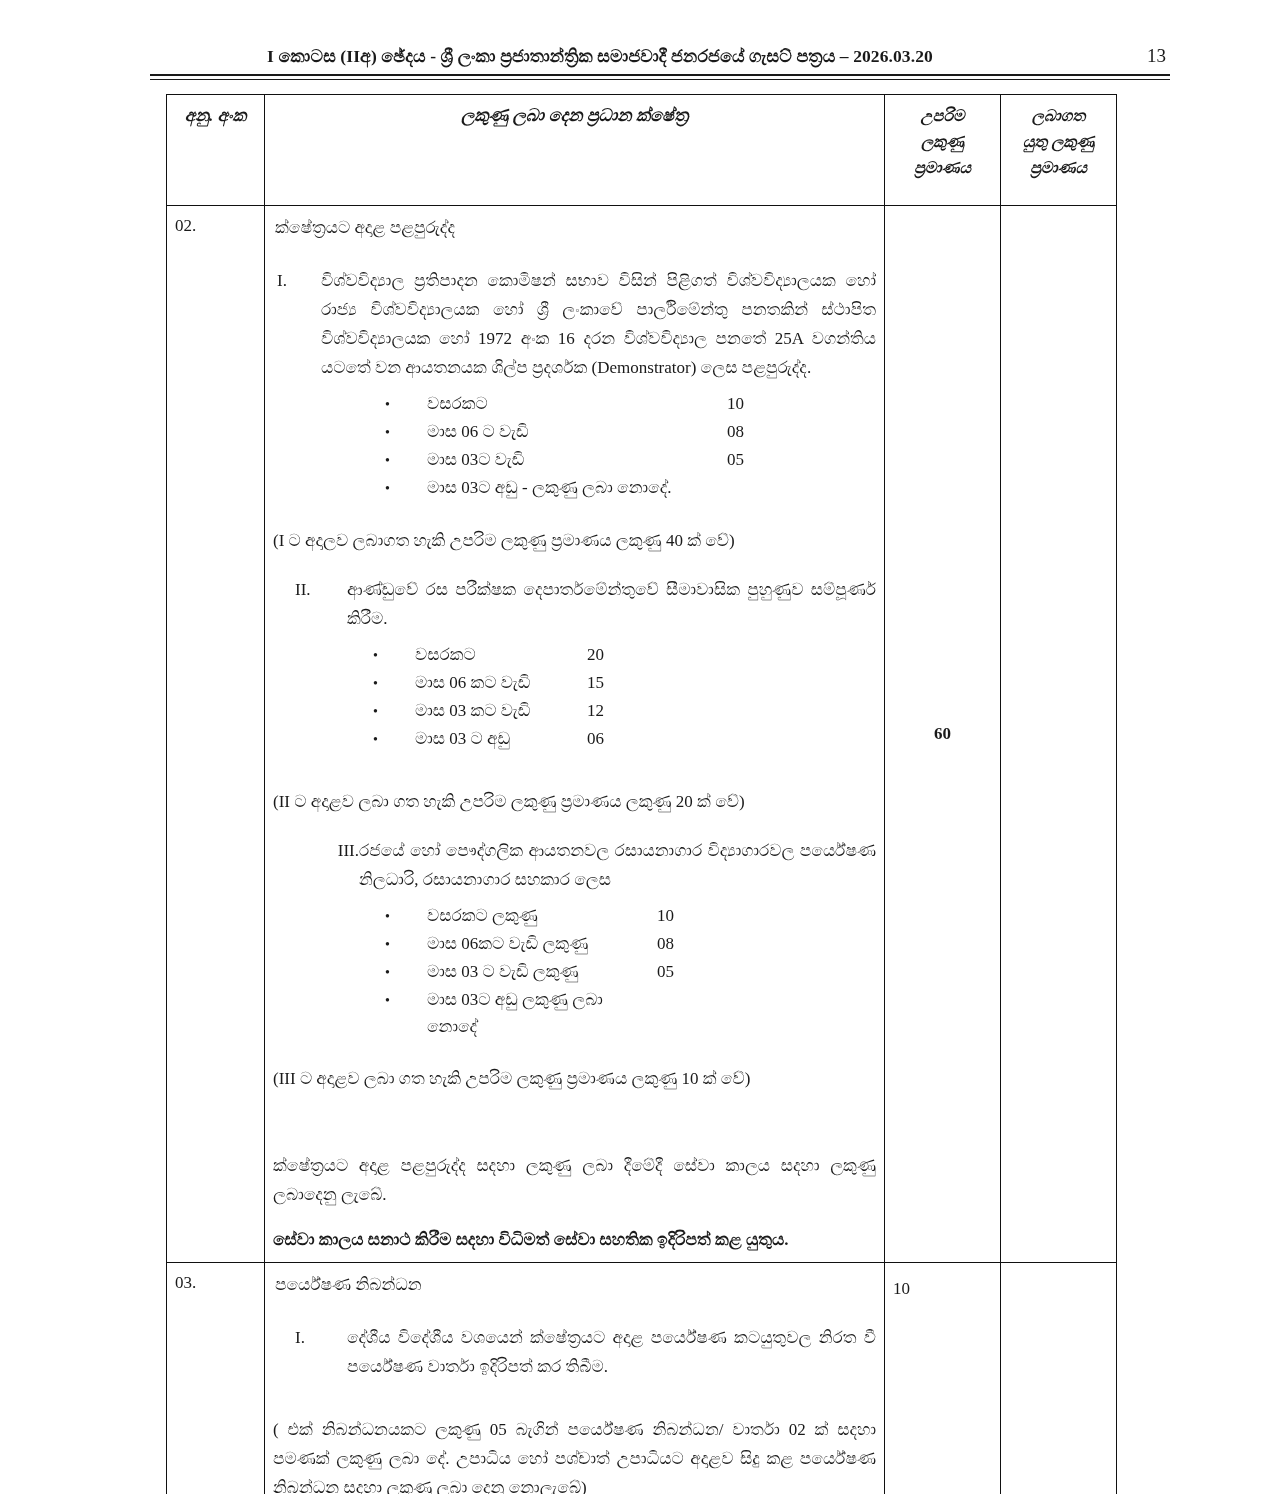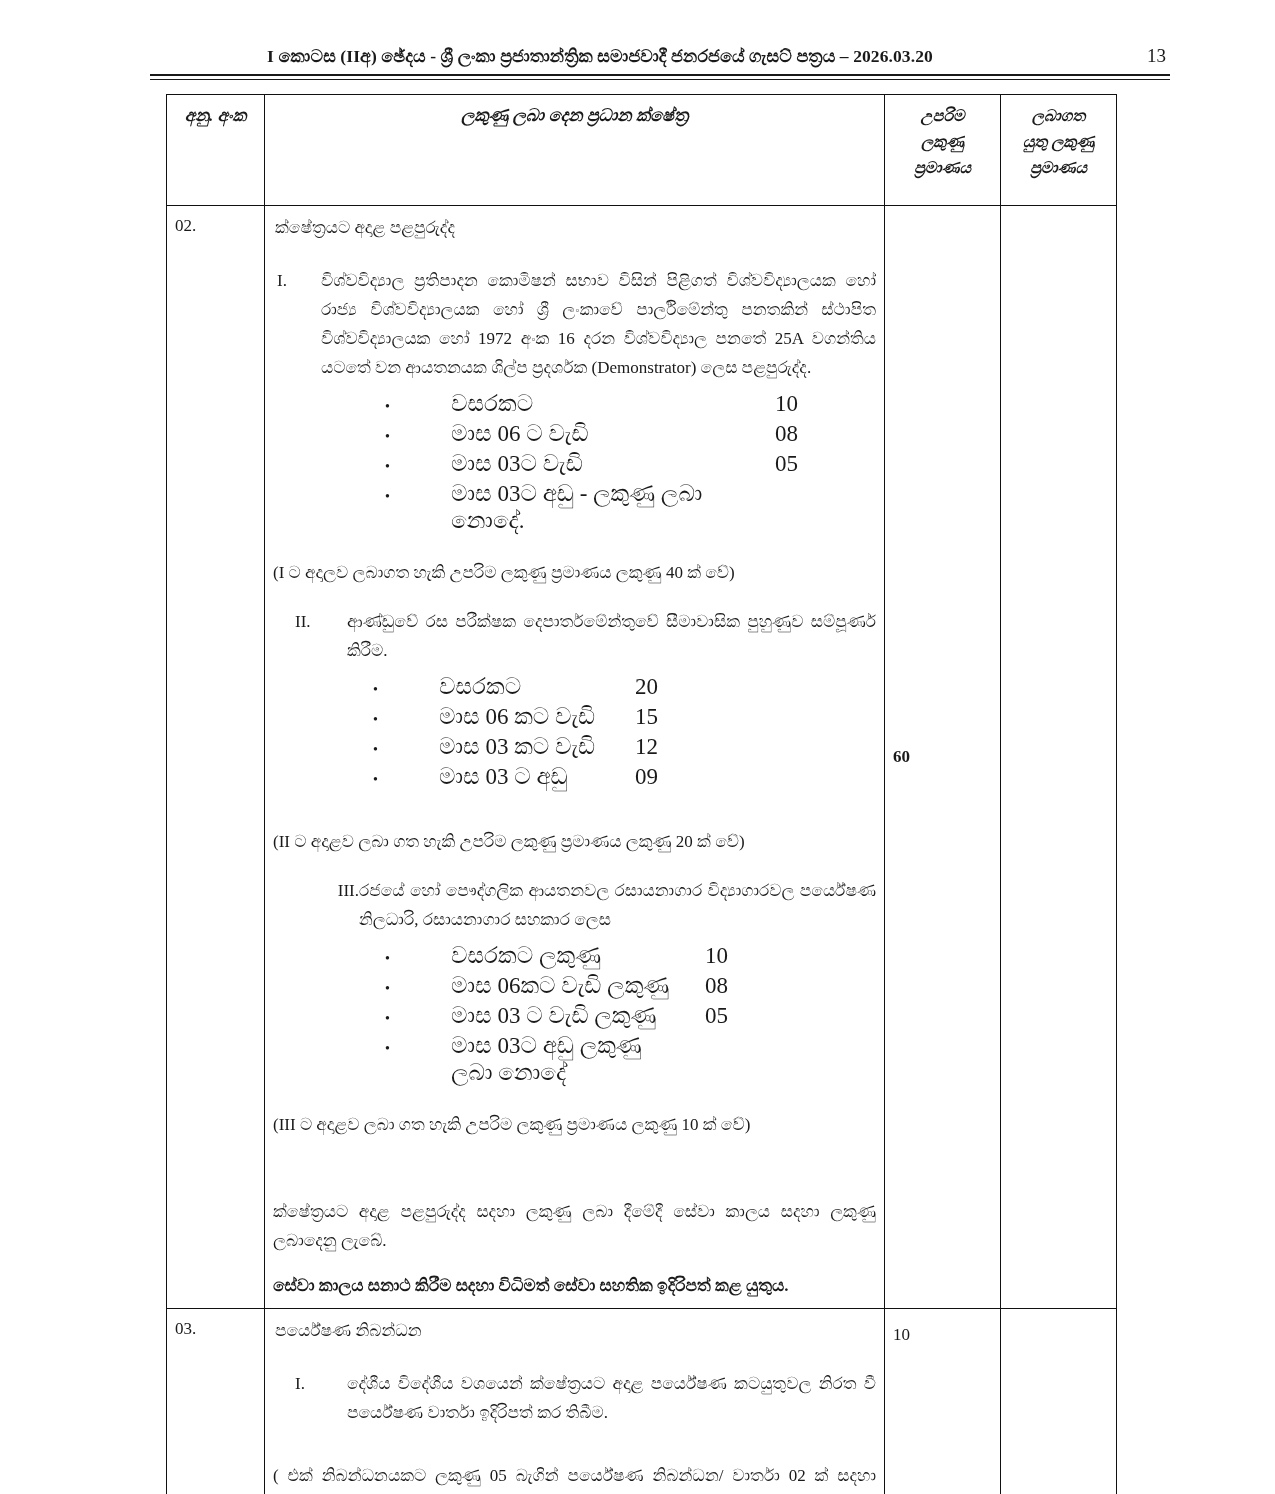--- a/index.html
+++ b/index.html
@@ -114,20 +114,21 @@
     font-size: 17px;
     padding: 10px 12px 14px 12px;
     line-height: 24px;
   }
   .cell-max {
     font-size: 17px;
     padding: 10px 8px 0 8px;
     line-height: 24px;
   }
   .cell-max.centered {
+    text-align: center;
     font-weight: bold;
     vertical-align: middle;
   }
   .cell-max.topleft {
     text-align: left;
     vertical-align: top;
     font-weight: normal;
     padding-top: 14px;
   }
   .cell-req { }
@@ -164,23 +165,22 @@
 
   ul.pts {
     list-style: none;
     margin: 8px 0 0 0;
     padding: 0;
   }
   ul.pts.indent-a { margin-left: 112px; }
   ul.pts.indent-b { margin-left: 100px; }
   ul.pts li {
     display: flex;
-    font-size: 23px;
+    font-size: 17px;
     line-height: 27px;
-    gap: 24px;
   }
   ul.pts li .bul {
     flex: 0 0 auto;
     width: 42px;
     text-align: left;
   }
   ul.pts li .bul::before {
     content: "\2022";
     font-size: 14px;
   }
@@ -298,21 +298,21 @@
               <span class="val">15</span>
             </li>
             <li>
               <span class="bul"></span>
               <span class="lbl">මාස 03 කට වැඩි</span>
               <span class="val">12</span>
             </li>
             <li>
               <span class="bul"></span>
               <span class="lbl">මාස 03 ට අඩු</span>
-              <span class="val">09</span>
+              <span class="val">06</span>
             </li>
           </ul>
           <div class="note-para gap-lg">(II ට අදාළව ලබා ගත හැකි උපරිම ලකුණු ප්‍රමාණය ලකුණු 20 ක් වේ)</div>
 
           <div class="roman-block tight">
             <div class="roman-num ind3">III.</div>
             <div class="roman-body">රජයේ හෝ පෞද්ගලික ආයතනවල රසායනාගාර විද්‍යාගාරවල පර්යේෂණ නිලධාරි, රසායනාගාර සහකාර ලෙස</div>
           </div>
           <ul class="pts indent-a w-c">
             <li>

